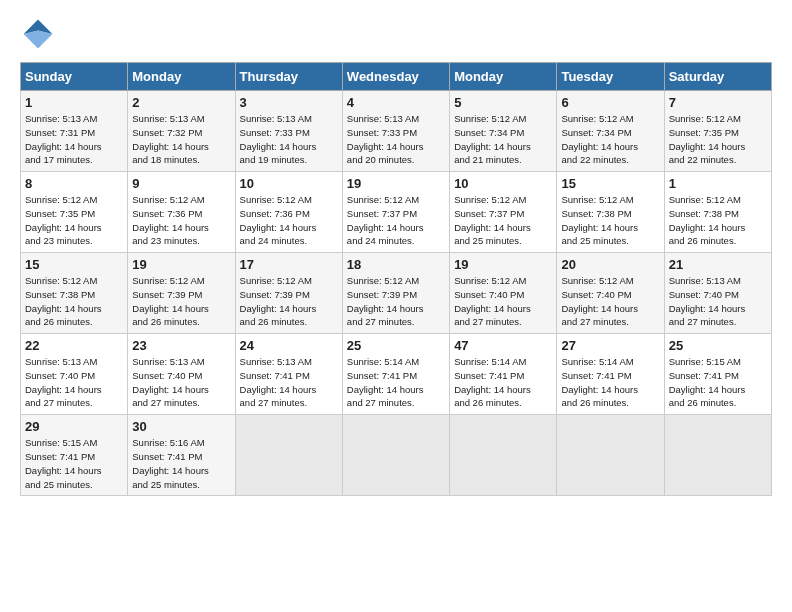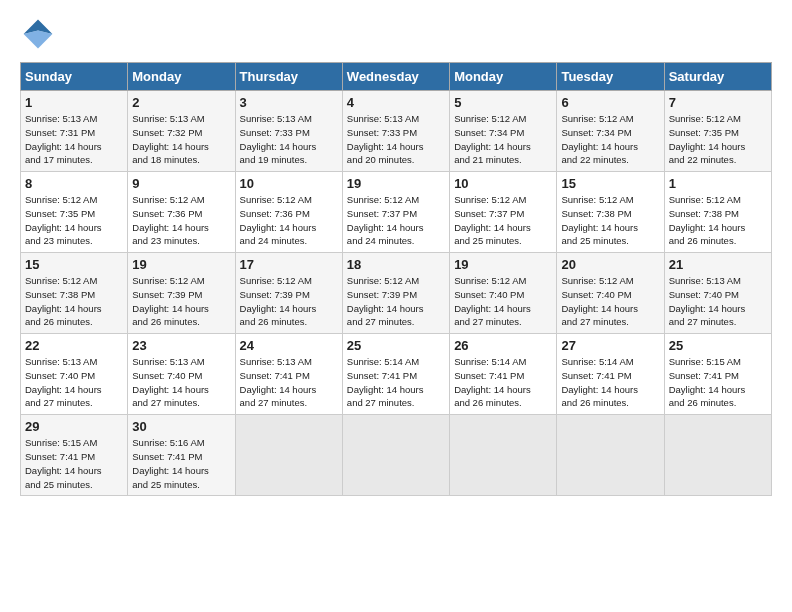--- a/index.html
+++ b/index.html
@@ -153,21 +153,21 @@
           <td><span class="day-num">18</span><span class="day-info">Sunrise: 5:12 AM<br>Sunset: 7:39 PM<br>Daylight: 14 hours<br>and 27 minutes.</span></td>
           <td><span class="day-num">19</span><span class="day-info">Sunrise: 5:12 AM<br>Sunset: 7:40 PM<br>Daylight: 14 hours<br>and 27 minutes.</span></td>
           <td><span class="day-num">20</span><span class="day-info">Sunrise: 5:12 AM<br>Sunset: 7:40 PM<br>Daylight: 14 hours<br>and 27 minutes.</span></td>
           <td><span class="day-num">21</span><span class="day-info">Sunrise: 5:13 AM<br>Sunset: 7:40 PM<br>Daylight: 14 hours<br>and 27 minutes.</span></td>
         </tr>
         <tr>
           <td><span class="day-num">22</span><span class="day-info">Sunrise: 5:13 AM<br>Sunset: 7:40 PM<br>Daylight: 14 hours<br>and 27 minutes.</span></td>
           <td><span class="day-num">23</span><span class="day-info">Sunrise: 5:13 AM<br>Sunset: 7:40 PM<br>Daylight: 14 hours<br>and 27 minutes.</span></td>
           <td><span class="day-num">24</span><span class="day-info">Sunrise: 5:13 AM<br>Sunset: 7:41 PM<br>Daylight: 14 hours<br>and 27 minutes.</span></td>
           <td><span class="day-num">25</span><span class="day-info">Sunrise: 5:14 AM<br>Sunset: 7:41 PM<br>Daylight: 14 hours<br>and 27 minutes.</span></td>
-          <td><span class="day-num">26</span><span class="day-info">Sunrise: 5:14 AM<br>Sunset: 7:41 PM<br>Daylight: 14 hours<br>and 26 minutes.</span></td>
+          <td><span class="day-num">47</span><span class="day-info">Sunrise: 5:14 AM<br>Sunset: 7:41 PM<br>Daylight: 14 hours<br>and 26 minutes.</span></td>
           <td><span class="day-num">27</span><span class="day-info">Sunrise: 5:14 AM<br>Sunset: 7:41 PM<br>Daylight: 14 hours<br>and 26 minutes.</span></td>
           <td><span class="day-num">25</span><span class="day-info">Sunrise: 5:15 AM<br>Sunset: 7:41 PM<br>Daylight: 14 hours<br>and 26 minutes.</span></td>
         </tr>
         <tr>
           <td><span class="day-num">29</span><span class="day-info">Sunrise: 5:15 AM<br>Sunset: 7:41 PM<br>Daylight: 14 hours<br>and 25 minutes.</span></td>
           <td><span class="day-num">30</span><span class="day-info">Sunrise: 5:16 AM<br>Sunset: 7:41 PM<br>Daylight: 14 hours<br>and 25 minutes.</span></td>
           <td class="empty"></td>
           <td class="empty"></td>
           <td class="empty"></td>
           <td class="empty"></td>

